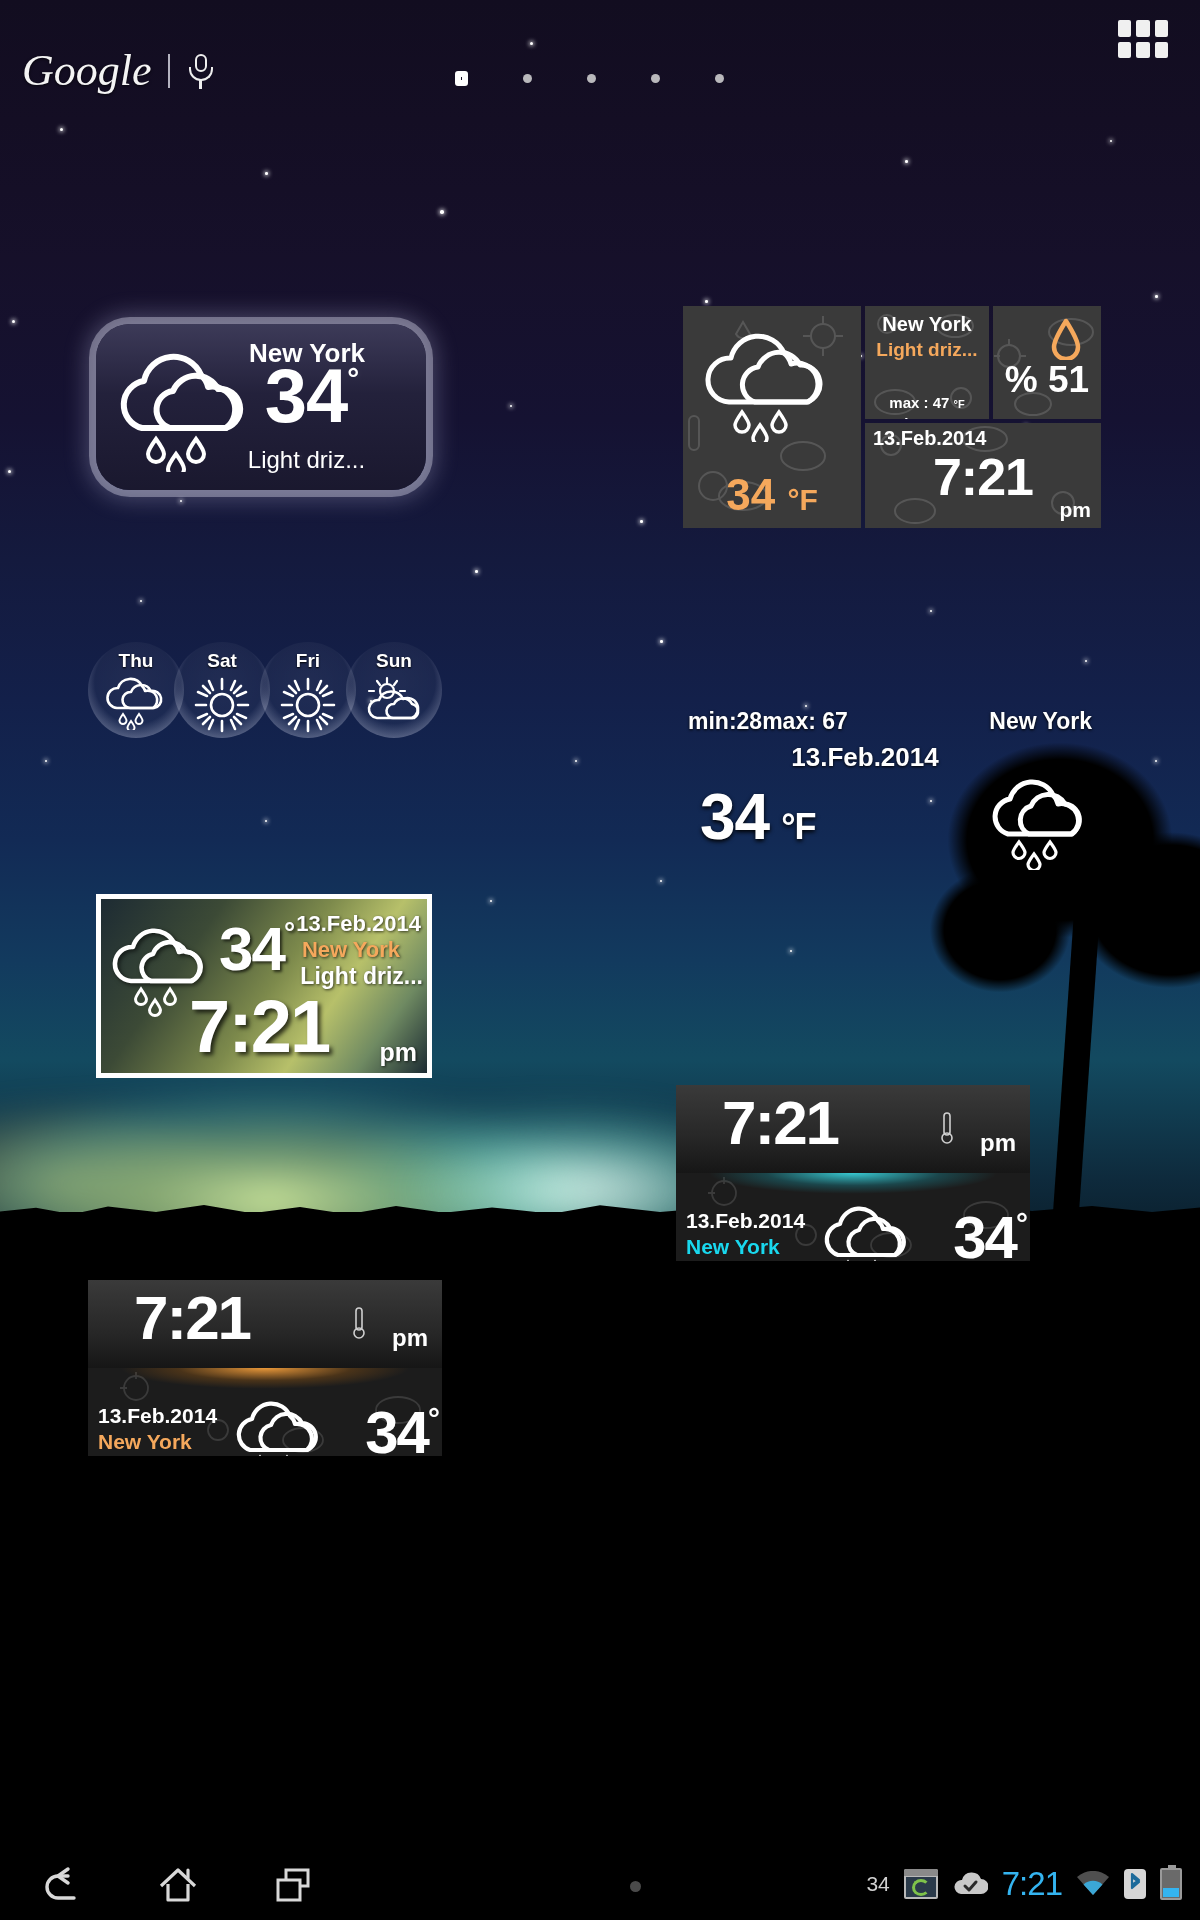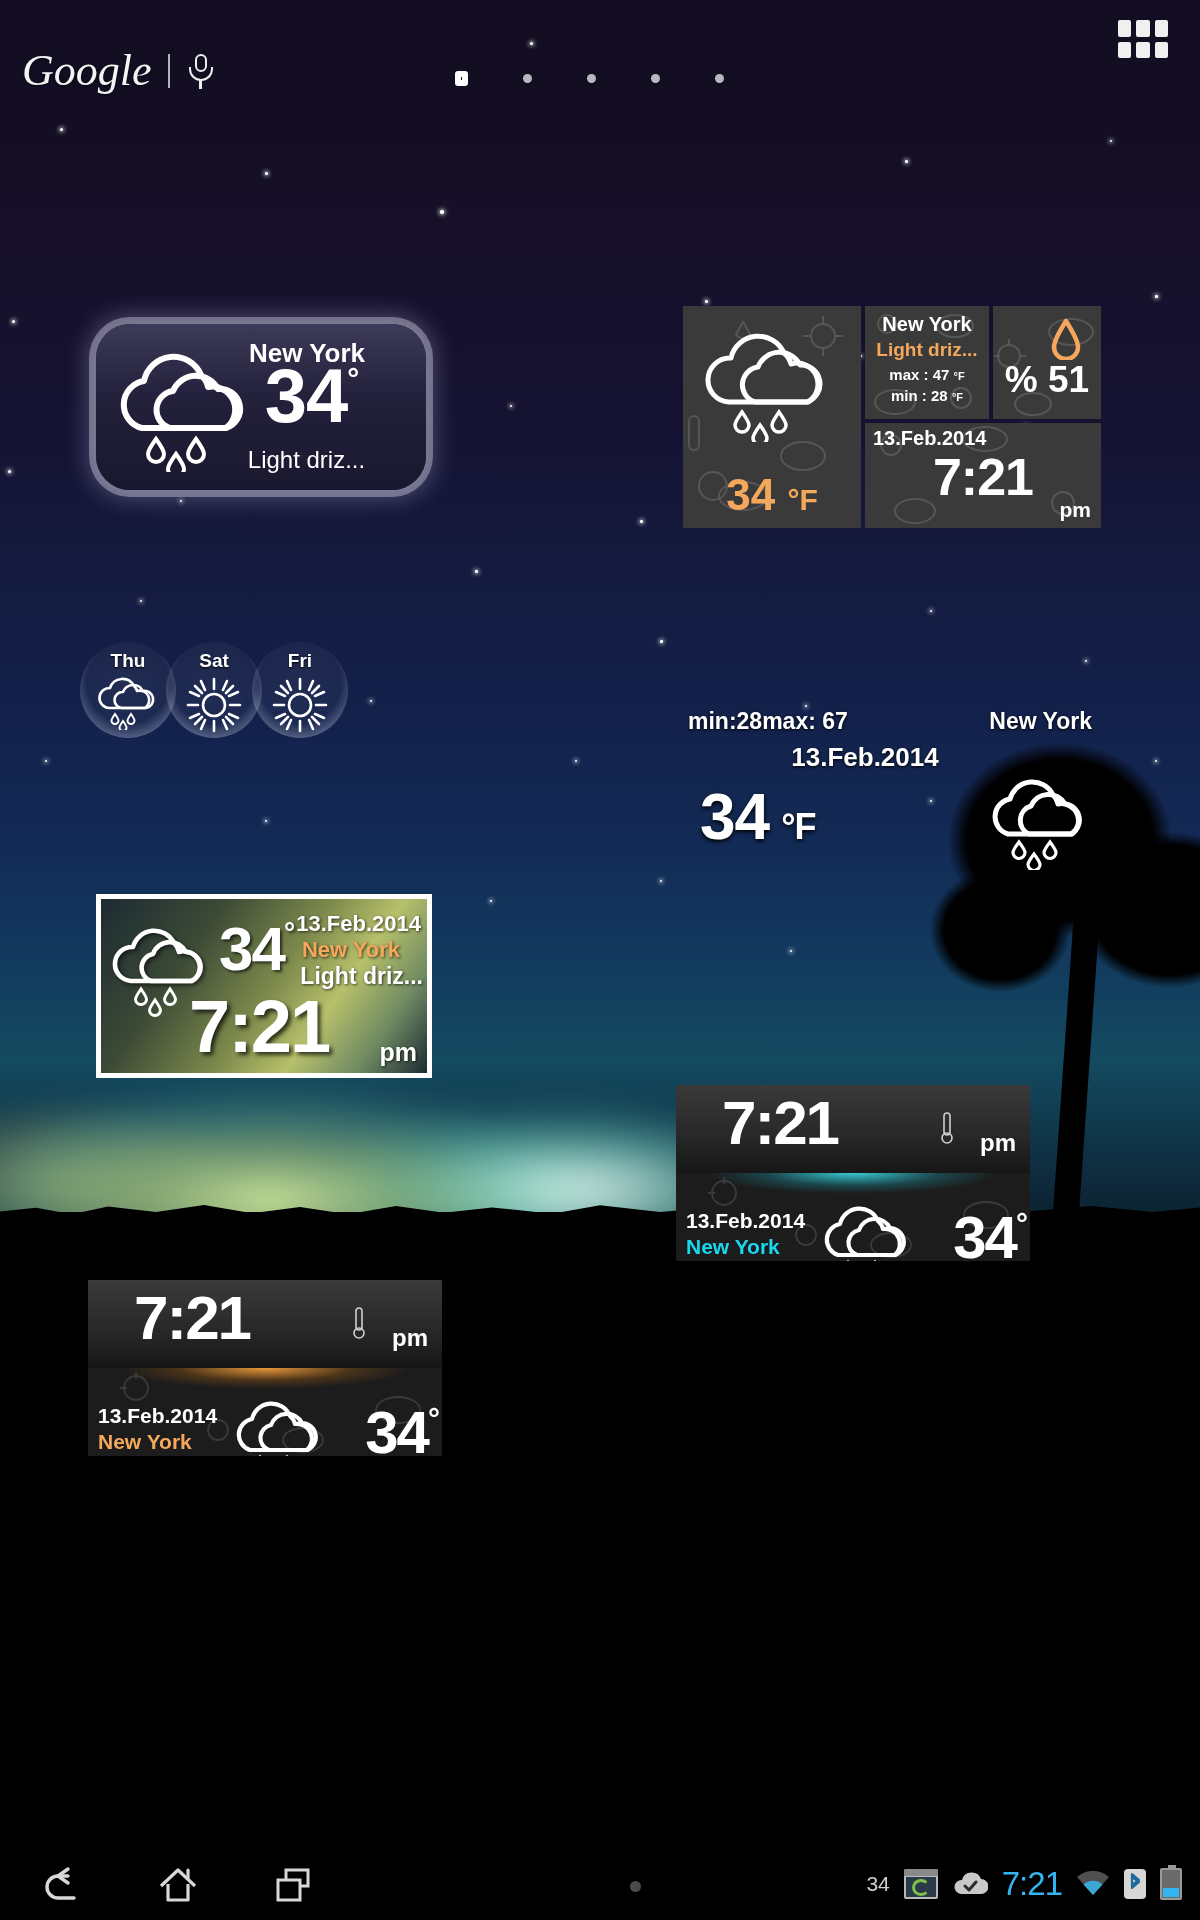--- a/index.html
+++ b/index.html
@@ -129,31 +129,31 @@
   .tilebg { position:absolute; inset:0; opacity:0.14; pointer-events:none; }
   #t-main { left: 0; top: 0; width: 178px; height: 222px; }
   #t-info { left: 182px; top: 0; width: 124px; height: 113px; }
   #t-hum  { left: 310px; top: 0; width: 108px; height: 113px; }
   #t-clock{ left: 182px; top: 117px; width: 236px; height: 105px; }
   #t-main .bigtemp { position:absolute; left:0; right:0; bottom: 8px; text-align:center; font-size:44px; font-weight:bold; color:#f5a85c; }
   #t-main .bigtemp .u { font-size: 30px; }
   #t-main .ic { position:absolute; left: 18px; top: 18px; }
   #t-info .city { position:absolute; left:0; right:0; top: 7px; text-align:center; font-size:20px; font-weight:bold; color:#fff; }
   #t-info .desc { position:absolute; left:0; right:0; top: 33px; text-align:center; font-size:19px; font-weight:bold; color:#f5a85c; white-space:nowrap; }
-  #t-info .mx, #t-info .mn { position:absolute; left:0; right:0; font-size:15px; color:#fff; font-weight:bold; text-align:center;}
+  #t-info .mx, #t-info .mn { position:absolute; left:0; right:0; font-size:15px; color:#fff; font-weight:bold; text-align:center;margin-top:28px;}
   #t-info .mx { top: 60px; } #t-info .mn { top: 81px; }
   #t-info .mx .su, #t-info .mn .su { font-size: 11px; }
   #t-hum .hv { position:absolute; left:0; right:0; bottom: 18px; text-align:center; font-size:37px; font-weight:bold; color:#fff; }
   #t-hum .drop { position:absolute; left: 50%; margin-left: 4px; top: 12px; }
   #t-clock .dt { position:absolute; left: 8px; top: 4px; font-size: 20px; font-weight:bold; color:#fff; }
   #t-clock .tm { position:absolute; left: 8px; right: 8px; top: 24px; text-align:center; font-size:52px; font-weight:bold; color:#fff; letter-spacing:-1px;}
   #t-clock .ampm { position:absolute; right: 10px; bottom: 6px; font-size: 21px; font-weight:bold; color:#fff; }
 
   
-  #w-forecast { left: 80px; top: 642px; width: 440px; height: 110px; display:flex; }
+  #w-forecast { left: 88px; top: 642px; width: 440px; height: 110px; display:flex; }
   .bubble {
     width: 96px; height: 96px; margin-right: -10px; border-radius: 50%;
     background: radial-gradient(circle at 50% 42%, rgba(255,255,255,0.06) 0%, rgba(255,255,255,0.04) 56%, rgba(225,228,245,0.34) 78%, rgba(235,238,255,0.50) 90%, rgba(180,185,215,0.08) 100%);
     position: relative; flex: 0 0 auto;
   }
   .bubble .dn { position:absolute; left:0; right:0; top: 8px; text-align:center; font-size:19px; font-weight:bold; color:#fff; text-shadow: 0 1px 2px #000; }
   .bubble .bi { position:absolute; left:50%; top: 34px; transform: translateX(-50%); }
 
   
   #w-boxed {
@@ -445,20 +445,35 @@
     <div class="bi">
       <svg width="58" height="58" viewBox="0 0 58 58">
         <circle cx="29" cy="29" r="11" fill="none" stroke="#fff" stroke-width="2.6"></circle>
         <g stroke="#fff" stroke-width="2.6" stroke-linecap="round">
           <path d="M29 3v10M29 45v10M3 29h10M45 29h10M10 10l7 7M41 41l7 7M48 10l-7 7M17 41l-7 7"></path>
           <path d="M16 5l4 9M42 5l-4 9M53 16l-9 4M53 42l-9-4M42 53l-4-9M16 53l4-9M5 42l9-4M5 16l9 4"></path>
         </g>
       </svg>
     </div>
   </div>
+  <div class="bubble">
+    <div class="dn">Sun</div>
+    <div class="bi">
+      <svg width="62" height="50" viewBox="0 0 62 50">
+        <g stroke="#fff" stroke-width="2.2" fill="none" stroke-linecap="round">
+          <circle cx="24" cy="15" r="7"></circle>
+          <path d="M24 2v5M11 15h-5M14 5l3 4M34 5l-3 4M37 15h5"></path>
+        </g>
+        <g fill="none" stroke="#fff" stroke-width="2.6" stroke-linejoin="round">
+          <path d="M14 42 a9 9 0 0 1 2 -18 a13 13 0 0 1 24 -1 a9 9 0 0 1 9 19 Z"></path>
+          <path d="M30 42 a7 7 0 0 1 1 -14 a10 10 0 0 1 18 0 a7.5 7.5 0 0 1 2 14 Z"></path>
+        </g>
+      </svg>
+    </div>
+  </div>
 </div>
 
 <div class="widget" id="w-boxed">
   <div class="ic">
     <svg width="110" height="96" viewBox="0 0 110 96">
       <g fill="none" stroke="#fff" stroke-width="4.6" stroke-linejoin="round" style="filter:drop-shadow(2px 2px 2px rgba(0,0,0,0.6))">
         <path d="M22 60 a17 17 0 0 1 2 -34 a22 22 0 0 1 41 -4 a16 16 0 0 1 5 9 a16 16 0 0 1 13 29 Z"></path>
         <path d="M42 60 a14 14 0 0 1 2 -27 a18 18 0 0 1 33 -2 a15 15 0 0 1 5 29 Z"></path>
       </g>
       <g fill="none" stroke="#fff" stroke-width="3">

